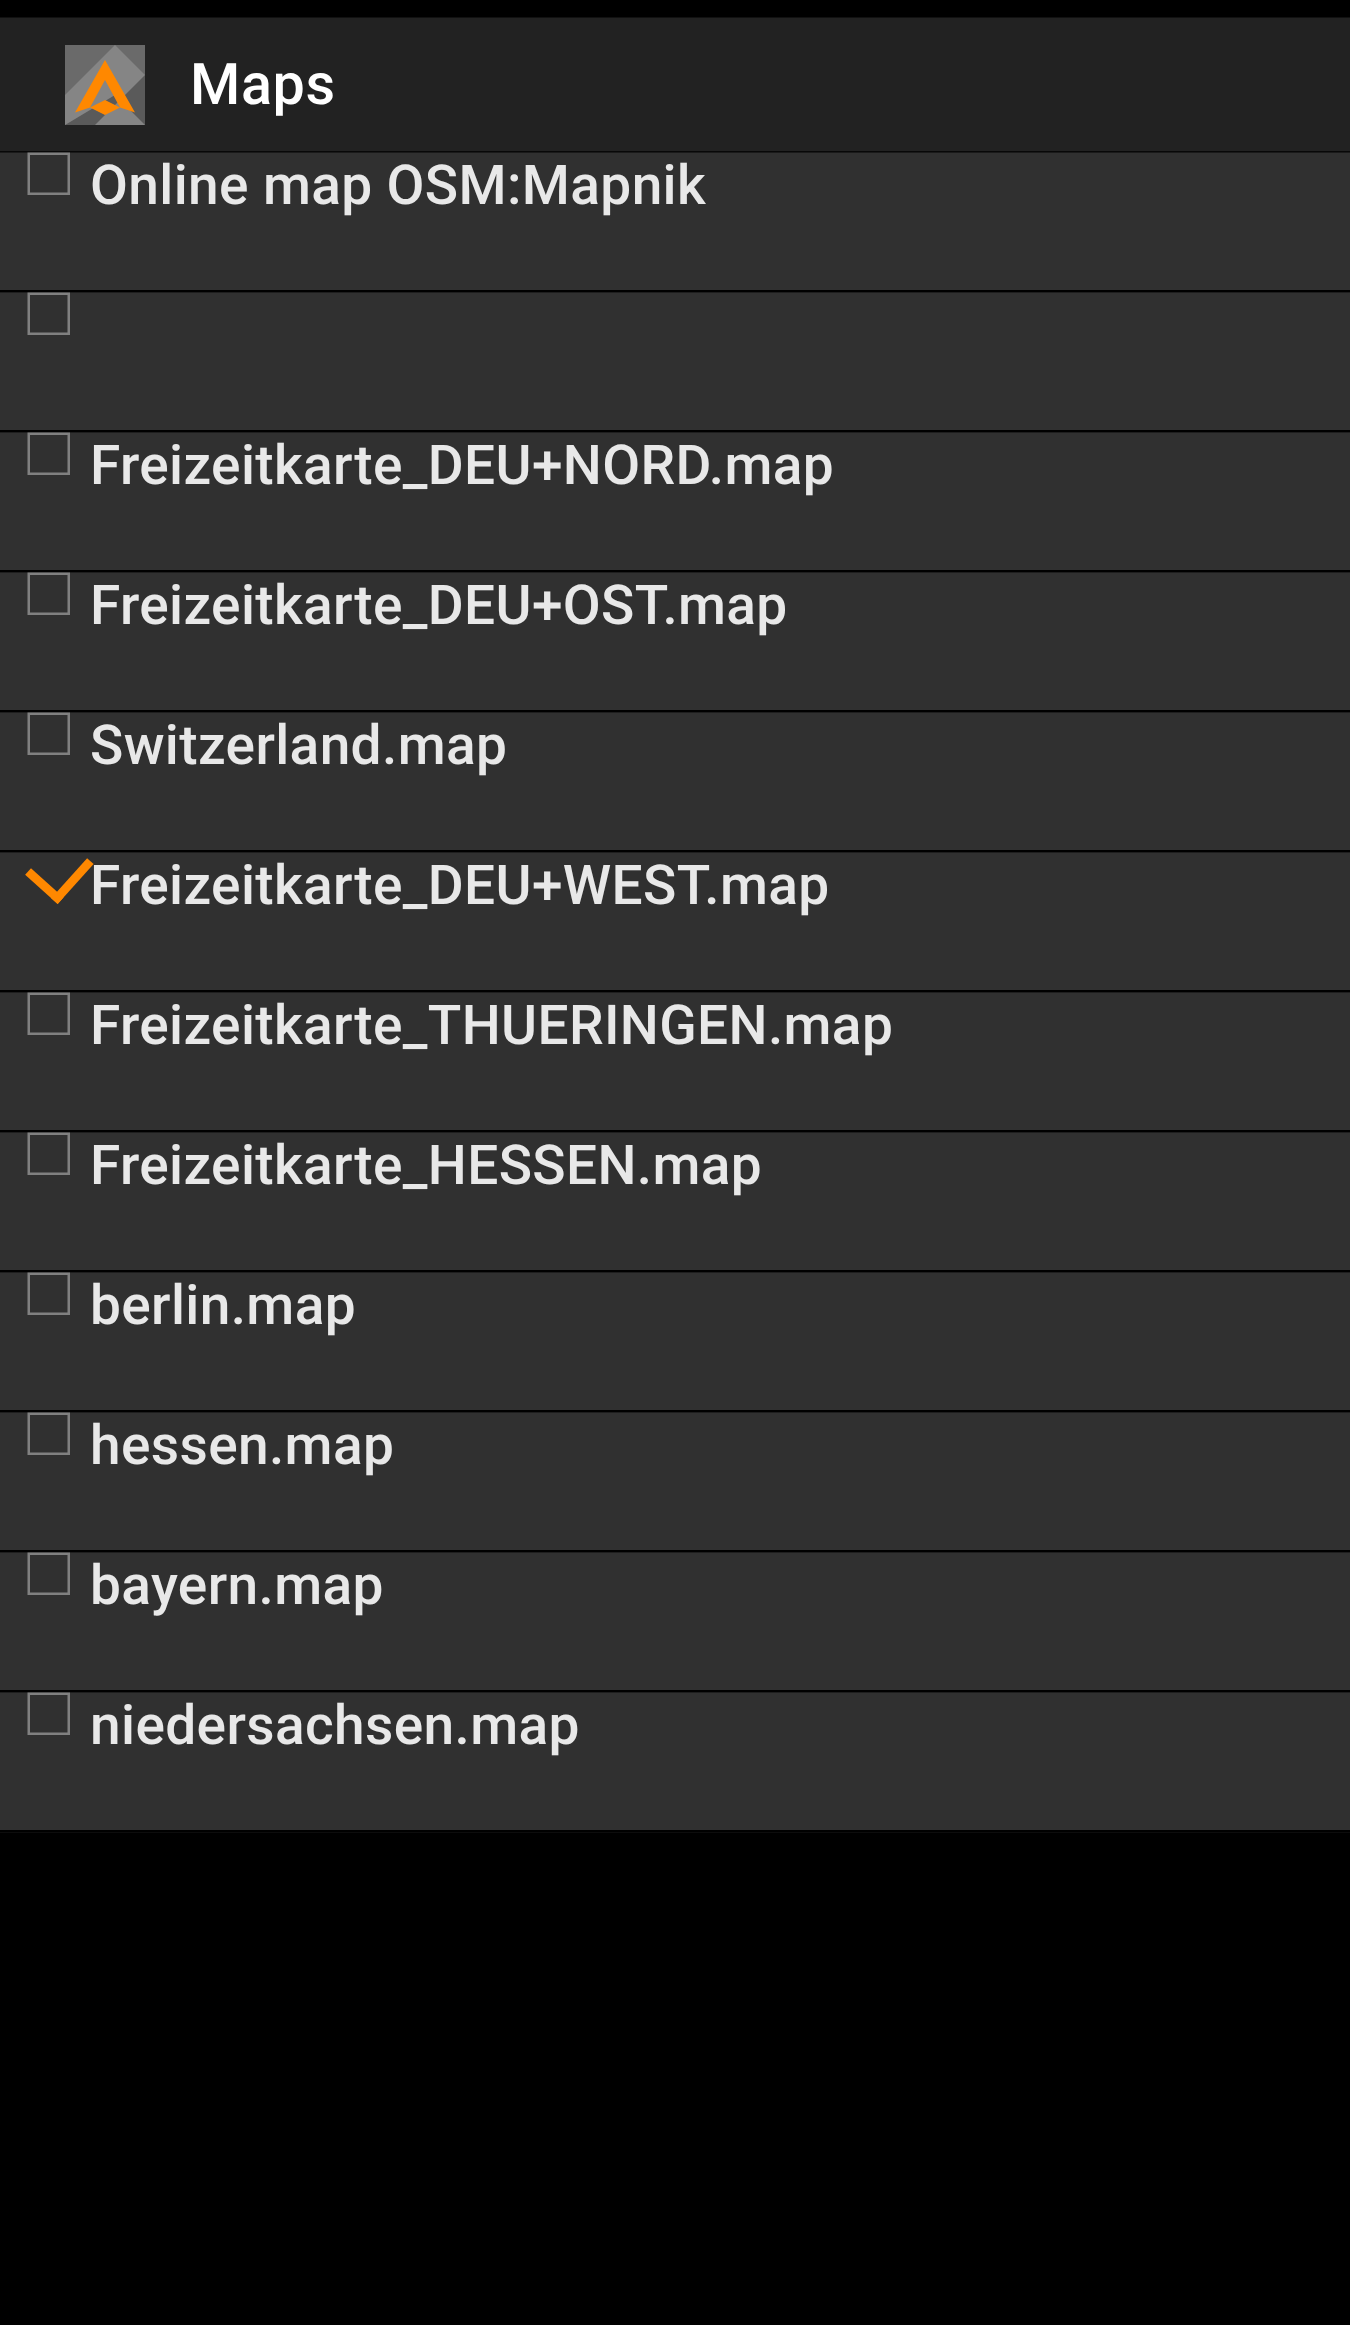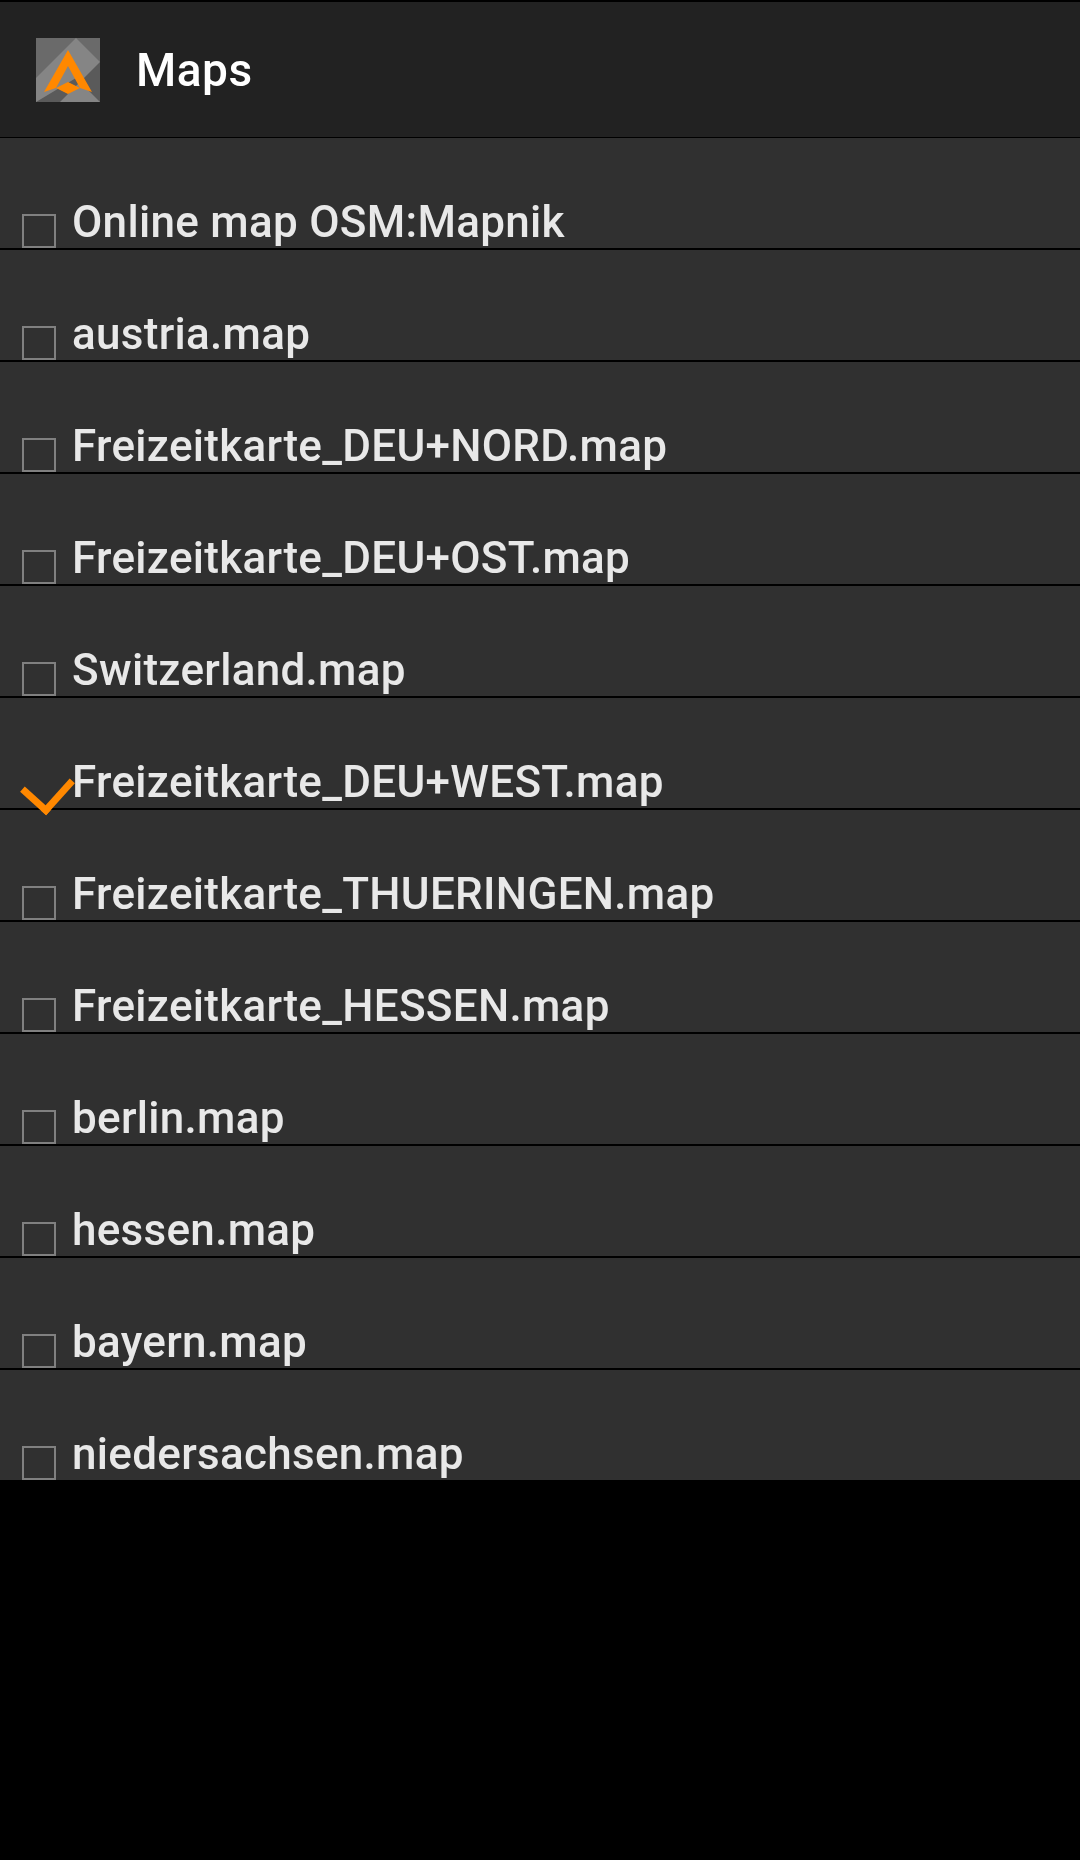--- a/index.html
+++ b/index.html
@@ -12,26 +12,27 @@
       height: 1860px;
       background: #000000;
       font-family: Roboto, "Helvetica Neue", Arial, sans-serif;
       overflow: hidden;
     }
     .status-bar {
       height: 2px;
       background: #000000;
     }
     .header {
-      height: 136px;
+      height: 108px;
       background: #222222;
       display: flex;
       align-items: center;
-      padding-left: 36px;
+      padding-left: 52px;
       border-bottom: 1px solid #000000;
+      margin-top: 12px;
     }
     .app-icon {
       width: 64px;
       height: 64px;
       background: #858585;
       position: relative;
       overflow: hidden;
       margin-right: 36px;
     }
     .app-icon svg {
@@ -47,21 +48,21 @@
       font-weight: 500;
       letter-spacing: 0.5px;
     }
     .list-container {
       background: #000000;
     }
     .list-item {
       height: 112px;
       background: #303030;
       display: flex;
-      align-items: flex-end;
+      align-items: flex-start;
       padding-left: 22px;
       border-bottom: 2px solid #000000;
       cursor: pointer;
     }
     .checkbox {
       width: 34px;
       height: 34px;
       border: 2px solid #808080;
       margin-right: 16px;
       position: relative;
@@ -105,21 +106,20 @@
   <span class="header-title">Maps</span>
 </div>
 
 <div class="list-container">
   <div class="list-item">
     <span class="checkbox"></span>
     <span class="item-label">Online map OSM:Mapnik</span>
   </div>
   <div class="list-item">
     <span class="checkbox"></span>
-    <span class="item-label">austria.map</span>
   </div>
   <div class="list-item">
     <span class="checkbox"></span>
     <span class="item-label">Freizeitkarte_DEU+NORD.map</span>
   </div>
   <div class="list-item">
     <span class="checkbox"></span>
     <span class="item-label">Freizeitkarte_DEU+OST.map</span>
   </div>
   <div class="list-item">

